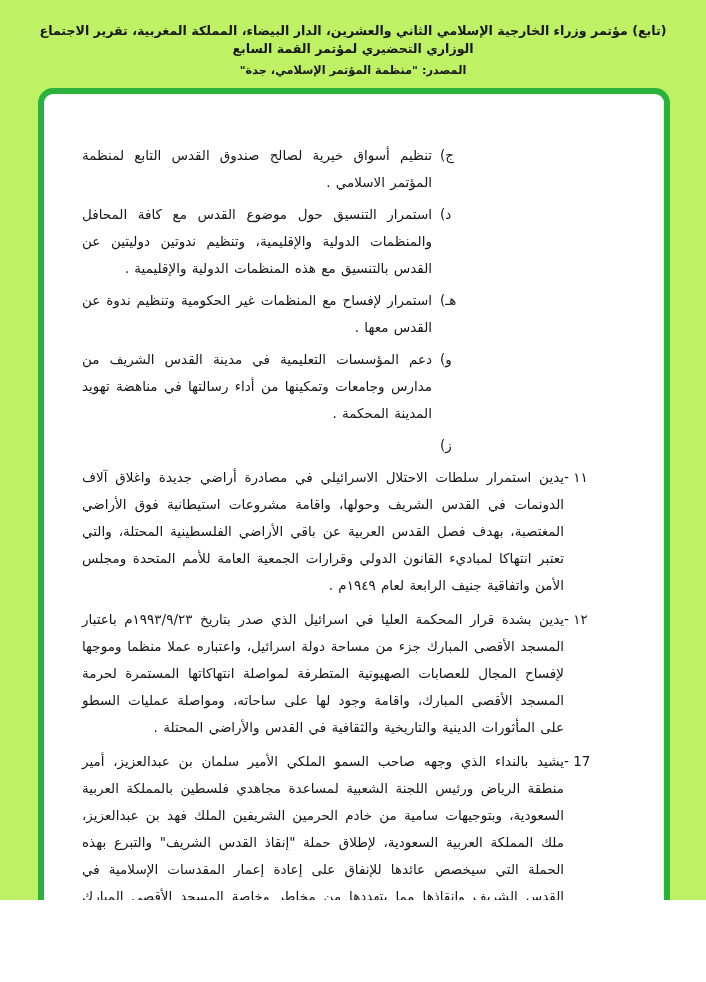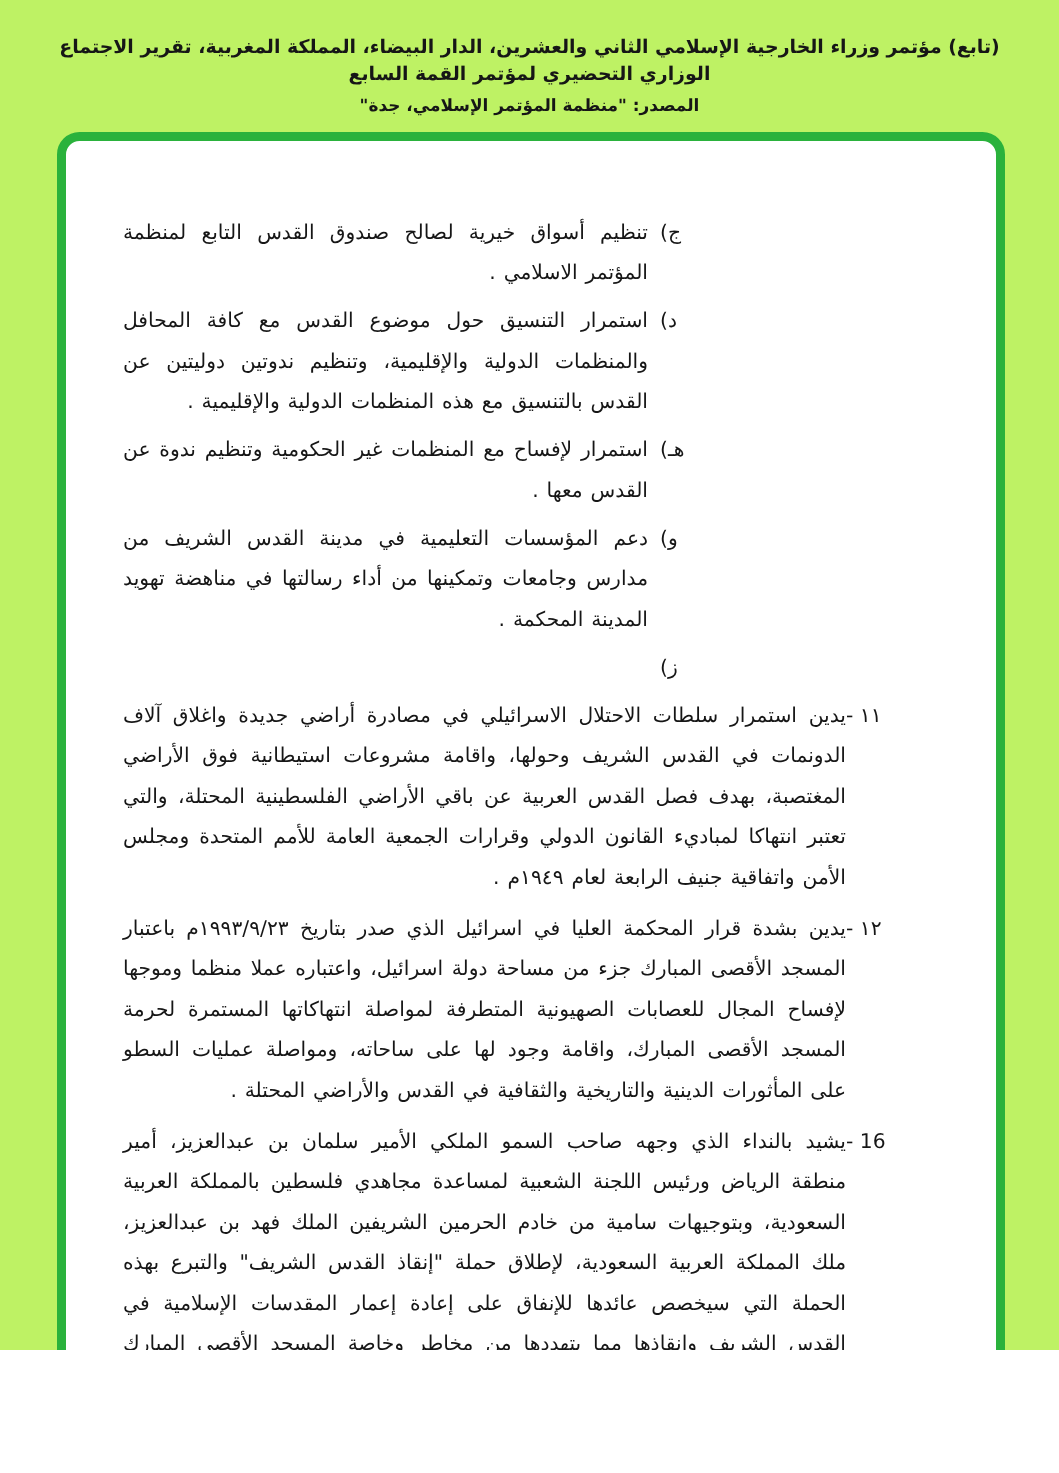--- a/index.html
+++ b/index.html
@@ -126,20 +126,20 @@
     <div class="marker">١١ -</div>
     <div class="text"><span class="lead">يدين</span><span> استمرار سلطات الاحتلال الاسرائيلي في مصادرة أراضي جديدة واغلاق آلاف الدونمات في القدس الشريف وحولها، واقامة مشروعات استيطانية فوق الأراضي المغتصبة، بهدف فصل القدس العربية عن باقي الأراضي الفلسطينية المحتلة، والتي تعتبر انتهاكا لمباديء القانون الدولي وقرارات الجمعية العامة للأمم المتحدة ومجلس الأمن واتفاقية جنيف الرابعة لعام ١٩٤٩م .</span></div>
   </div>
 
   <div class="item numbered">
     <div class="marker">١٢ -</div>
     <div class="text"><span class="lead">يدين بشدة</span><span> قرار المحكمة العليا في اسرائيل الذي صدر بتاريخ ١٩٩٣/٩/٢٣م باعتبار المسجد الأقصى المبارك جزء من مساحة دولة اسرائيل، واعتباره عملا منظما وموجها لإفساح المجال للعصابات الصهيونية المتطرفة لمواصلة انتهاكاتها المستمرة لحرمة المسجد الأقصى المبارك، واقامة وجود لها على ساحاته، ومواصلة عمليات السطو على المأثورات الدينية والتاريخية والثقافية في القدس والأراضي المحتلة .</span></div>
   </div>
 
   <div class="item numbered">
-    <div class="marker">16 -</div>
+    <div class="marker">17 -</div>
     <div class="text"><span class="lead">يشيد</span><span> بالنداء الذي وجهه صاحب السمو الملكي الأمير سلمان بن عبدالعزيز، أمير منطقة الرياض ورئيس اللجنة الشعبية لمساعدة مجاهدي فلسطين بالمملكة العربية السعودية، وبتوجيهات سامية من خادم الحرمين الشريفين الملك فهد بن عبدالعزيز، ملك المملكة العربية السعودية، لإطلاق حملة "إنقاذ القدس الشريف" والتبرع بهذه الحملة التي سيخصص عائدها للإنفاق على إعادة إعمار المقدسات الإسلامية في القدس الشريف وانقاذها مما يتهددها من مخاطر وخاصة المسجد الأقصى المبارك وقبة الصخرة المشرفة</span></div>
   </div>
 </div>
   </div>
 
   <div class="page-footer">٨</div>
 </div>
 
 </body></html>

